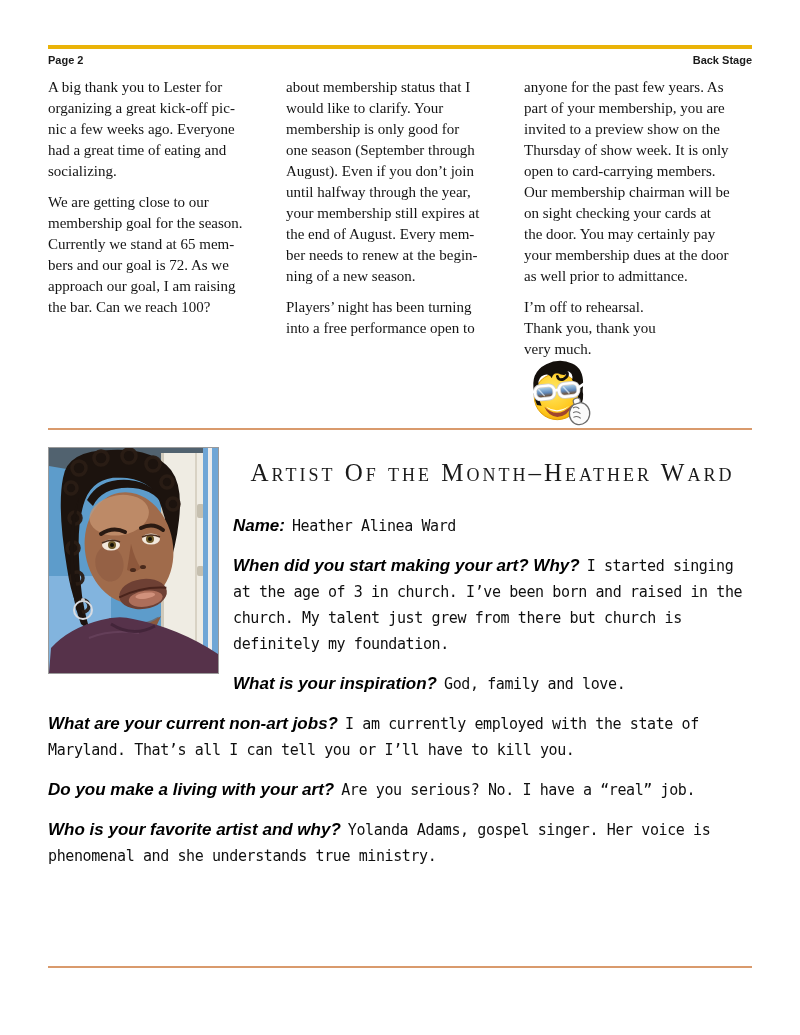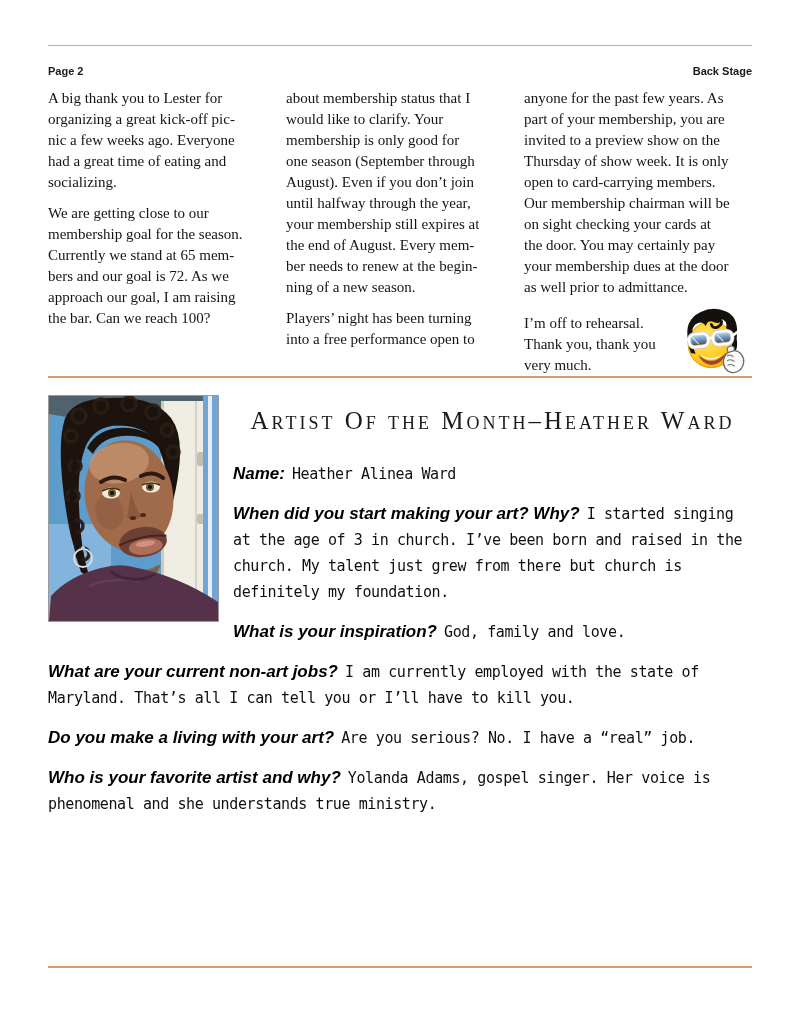--- a/index.html
+++ b/index.html
@@ -9,22 +9,22 @@
     position:relative;
     overflow:hidden;
     font-family:"Liberation Serif", serif;
     color:#141414;
   }
   .content { margin:0 48px; }
 
   
   .header {
     margin-top:45px;
-    border-top:1px solid #eab308;
-    padding-top:19px;
+    border-top:4px solid #eab308;
+    padding-top:5px;
     display:flex;
     justify-content:space-between;
     font-family:"Liberation Sans", sans-serif;
     font-weight:bold;
     font-size:11px;
     color:#1a1a1a;
   }
 
   
   .pres-title {
@@ -37,21 +37,21 @@
     color:#2e2e2e;
   }
   .columns {
     display:flex; gap:10px;
     margin-top:11px;
     font-size:15px;
     line-height:21px;
   }
   .col { flex:1; min-width:0; }
   .col p { margin:0 0 10px 0; white-space:pre-line; }
-  .signoff { display:flex; align-items:flex-end; }
+  .signoff { display:flex; align-items:flex-start;flex-direction:column; }
   .signoff p { flex:1; margin:0; }
   .emoji { width:74px; height:72px; flex:0 0 auto; margin-top:-4px; }
 
   
   .section-rule { border-top:2px solid #D99A6C; margin-top:0; }
 
   
   .artist { margin-top:17px; }
   .artist::after { content:""; display:block; clear:both; }
   .photo-wrap {

